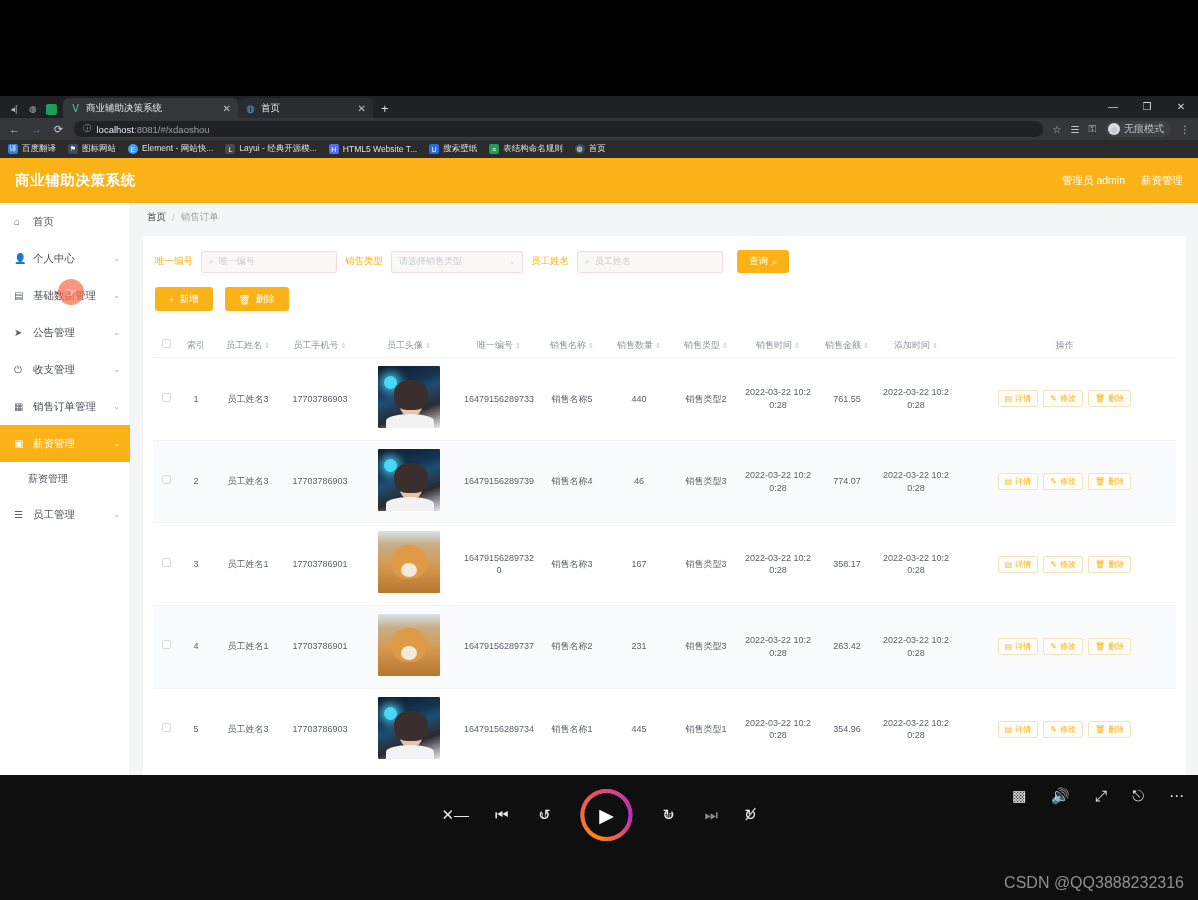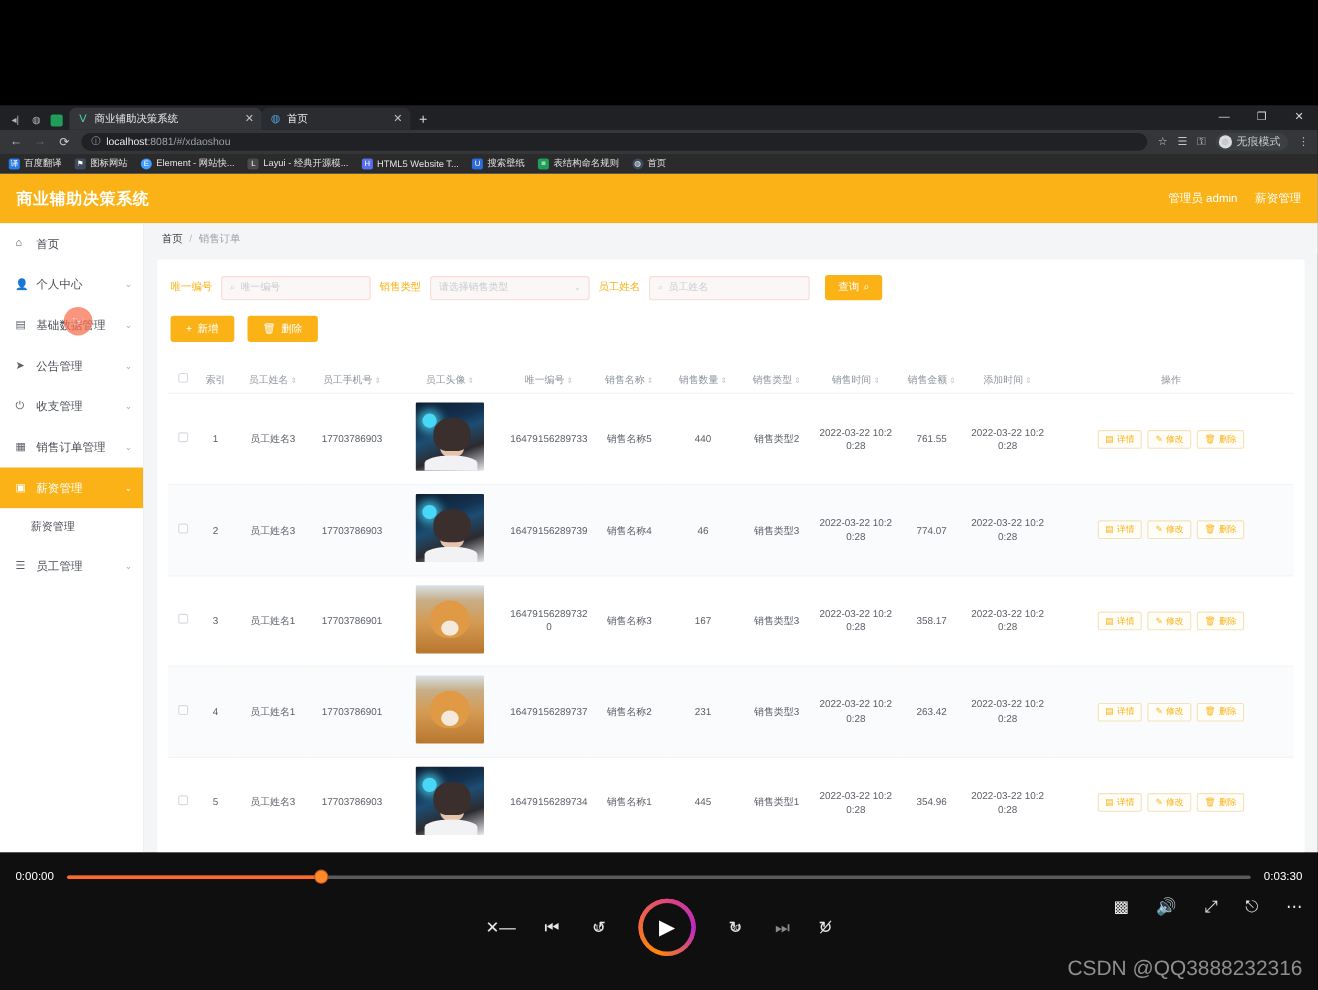--- a/index.html
+++ b/index.html
@@ -84,21 +84,21 @@
   .bc-cur { color:#9aa0a8; }
 
   .panel { margin:5px 12px 0 12px; background:#fff; border-radius:3px; padding:14px 10px 0 10px;
            min-height:560px; }
   .filters { display:flex; align-items:center; gap:8px; padding:0 6px 0 2px; }
   .f-label { font-size:9.5px; color:#FBB216; white-space:nowrap; }
   .f-input { width:136px; height:22px; border:1px solid #fbd9d9; border-radius:3px; background:#fcf7f7;
              display:flex; align-items:center; gap:5px; padding:0 7px; }
   .f-input .ph { font-size:9px; color:#c8ccd2; }
   .f-srch-ic { font-size:8.5px; color:#c8ccd2; }
-  .f-select { width:145px; height:22px; border:1px solid #fbd9d9; border-radius:3px; background:#fcf7f7;
+  .f-select { width:132px; height:22px; border:1px solid #fbd9d9; border-radius:3px; background:#fcf7f7;
               display:flex; align-items:center; justify-content:space-between; padding:0 7px; }
   .f-select .ph { font-size:9px; color:#c8ccd2; }
   .f-select .chev { font-size:7px; color:#c8ccd2; }
   .btn-query { height:23px; background:#FBB216; color:#fff; font-size:9.5px; border-radius:3px;
                display:flex; align-items:center; gap:4px; padding:0 12px; margin-left:6px; }
 
   .actions { display:flex; gap:12px; padding:14px 2px 0 2px; }
   .btn-amber { height:24px; background:#FBB216; color:#fff; font-size:9.5px; border-radius:3px;
                display:flex; align-items:center; gap:5px; padding:0 14px; }
 
@@ -148,21 +148,21 @@
   .playbtn { width:52px; height:52px; border-radius:50%; border:3px solid #e0457b;
              background:#0f0f0f; display:flex; align-items:center; justify-content:center;
              position:relative; }
   .playbtn:before { content:""; position:absolute; inset:-3px; border-radius:50%;
                     background:conic-gradient(from 200deg,#ff8a00,#e0457b 45%,#b829c6 70%,#ff8a00); z-index:0; }
   .playbtn span { position:relative; z-index:2; width:44px; height:44px; border-radius:50%; background:#0f0f0f;
                   display:flex; align-items:center; justify-content:center; color:#fff; font-size:19px; }
   .ctrl-right { position:absolute; right:14px; top:12px; display:flex; align-items:center; gap:25px; }
   .skip-wrap { position:relative; display:flex; align-items:center; justify-content:center; width:20px; height:20px; }
   .skip-num { position:absolute; font-size:7px; color:#e8e8e8; top:7px; left:50%; transform:translateX(-50%); }
-  .watermark { position:absolute; right:14px; bottom:8px; font-size:19px; color:#8f8f8f; }
+  .watermark { position:absolute; right:14px; bottom:8px; font-size:16px; color:#8f8f8f; }
 </style>
 </head>
 <body>
 
 <div id="root">
 
   <div class="letterbox-top"></div>
 
   <div class="browser">
 
@@ -534,28 +534,20 @@
             </tbody>
           </table>
 
         </div>
       </div>
     </div>
   </div>
 
   <div class="player">
 
-    <div class="seek-row">
-      <span class="time">0:00:00</span>
-      <div class="track">
-        <div class="track-fill" style="width: 21.5%;"></div>
-        <div class="knob" style="left: 21.5%;"></div>
-      </div>
-      <span class="time">0:03:30</span>
-    </div>
 
     <div class="ctrl-row">
 
       <div class="ctrl-center">
         <span class="ctrl-ic">✕—</span>
         <span class="ctrl-ic">⏮</span>
         <span class="ctrl-ic skip-wrap">↺<span class="skip-num">10</span></span>
         <span class="playbtn">
             <span>▶</span>
           </span>

